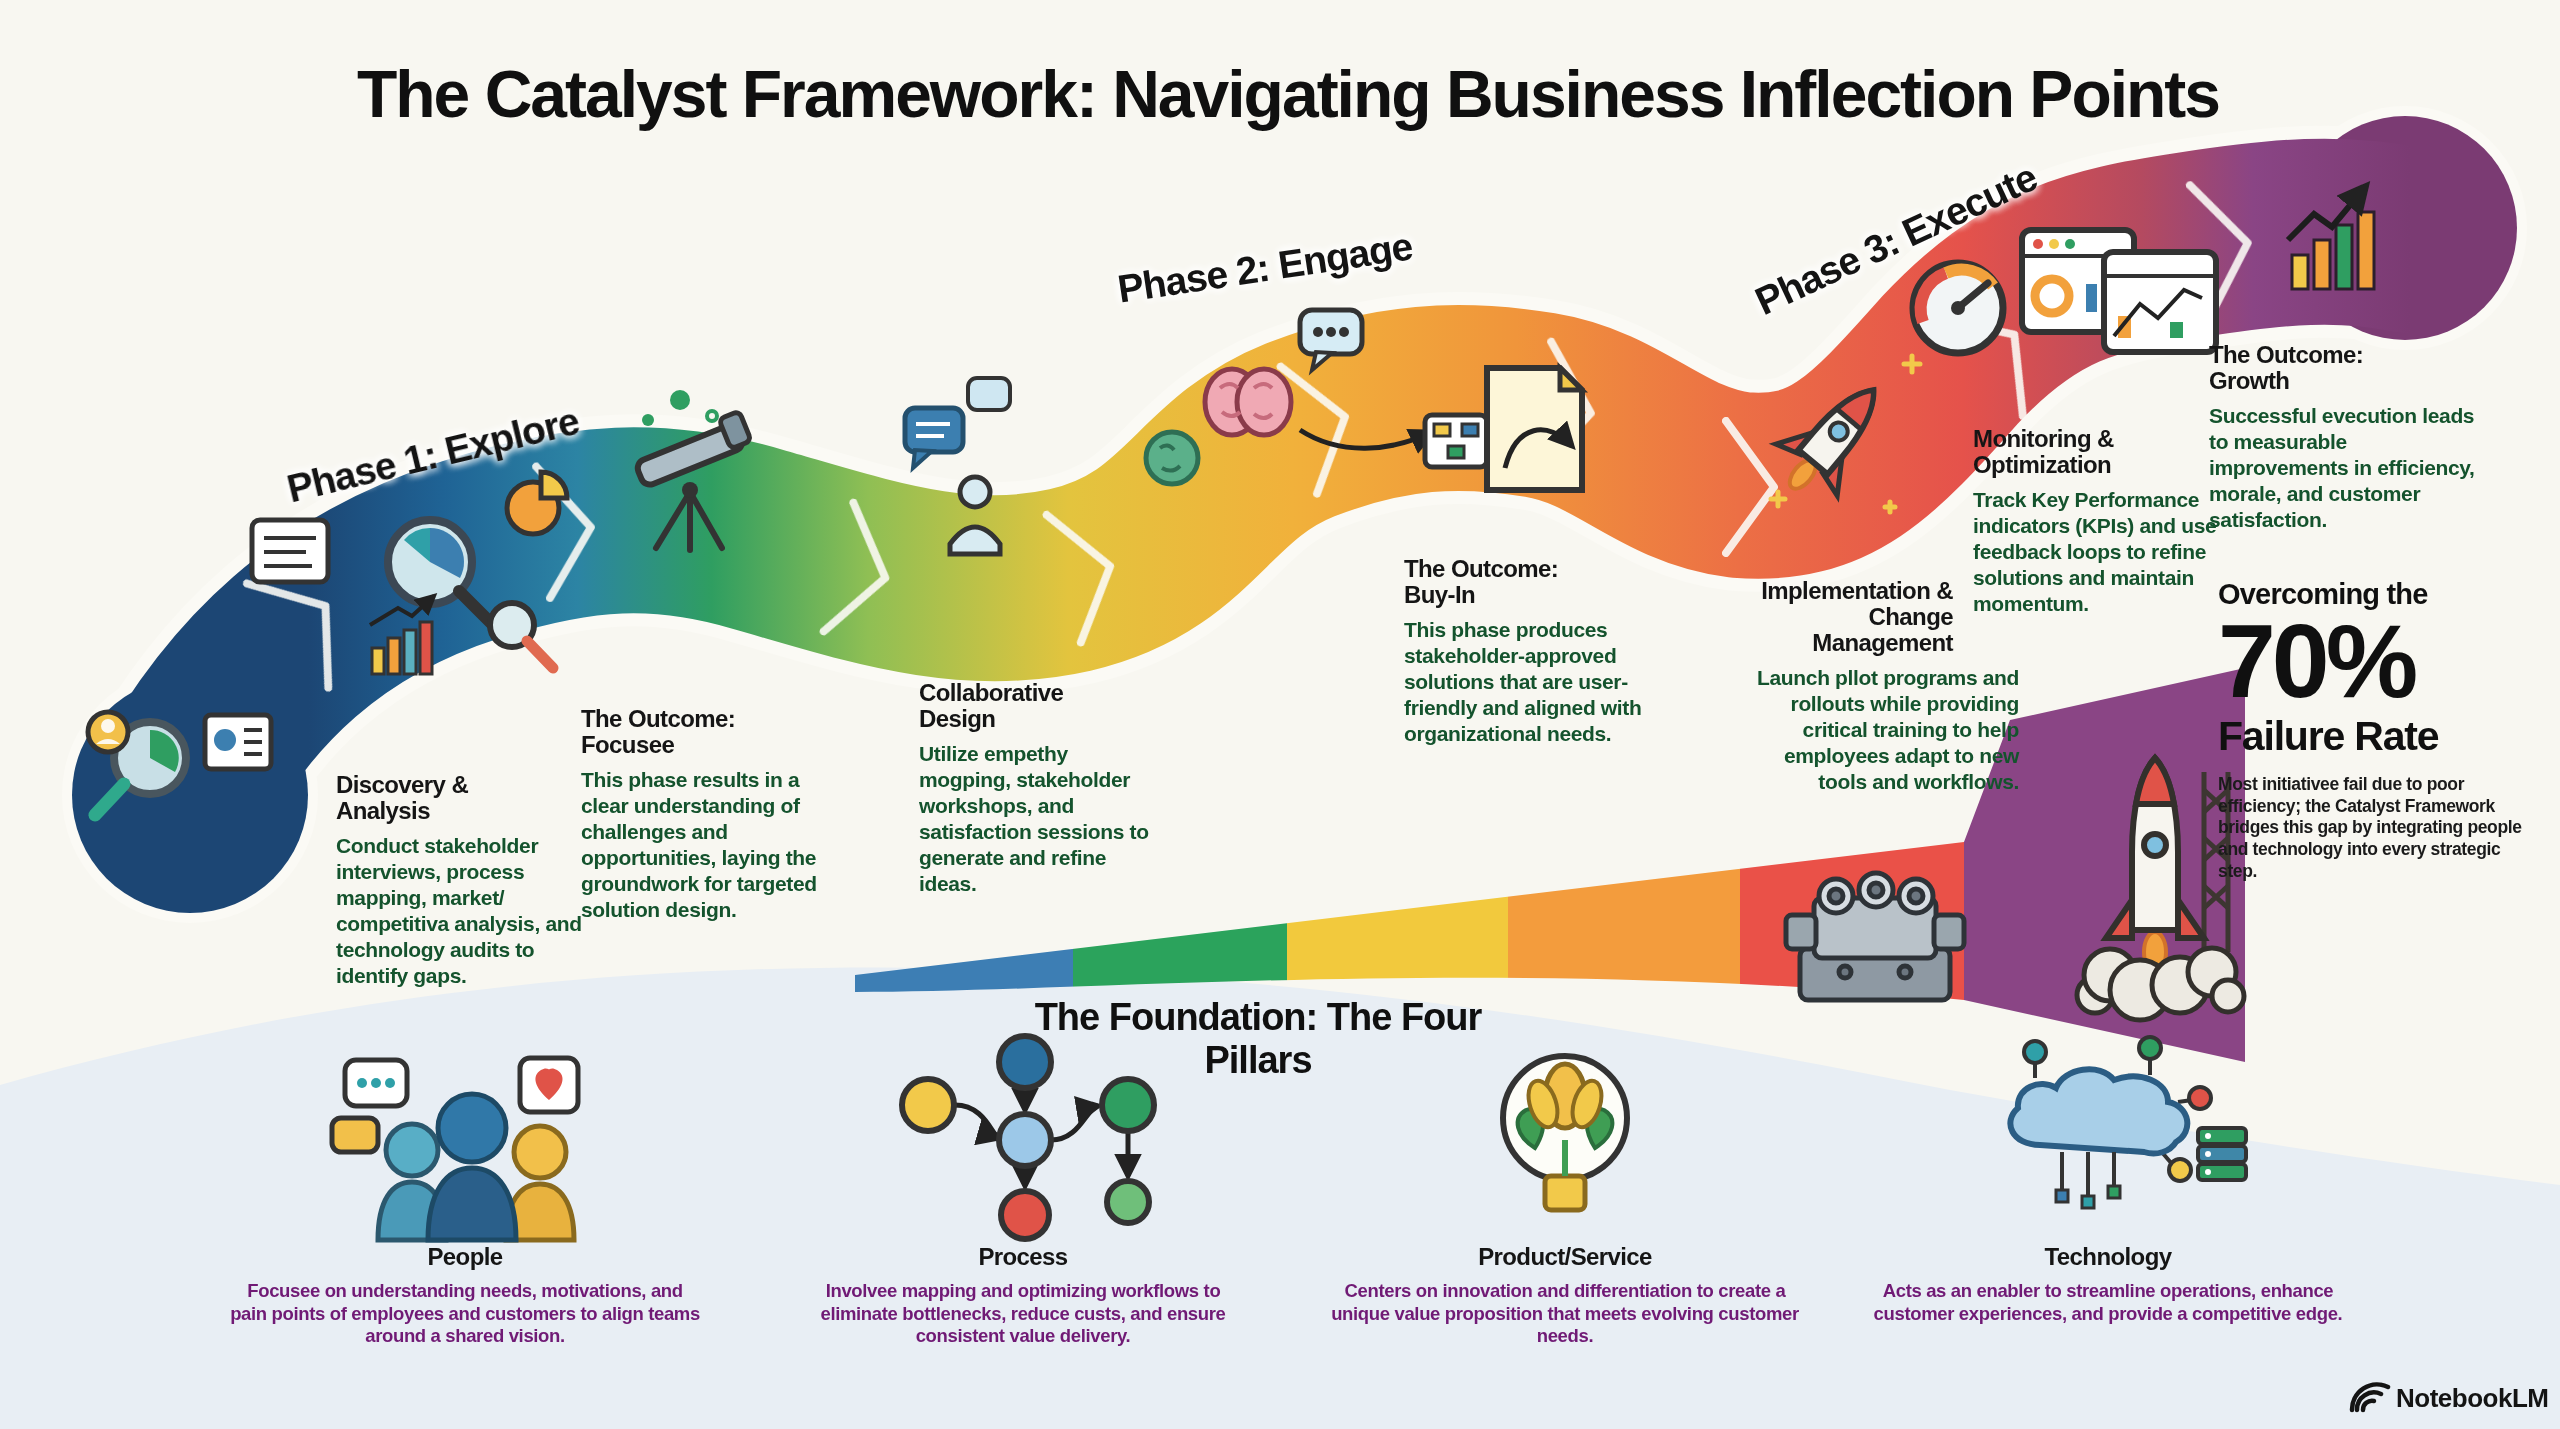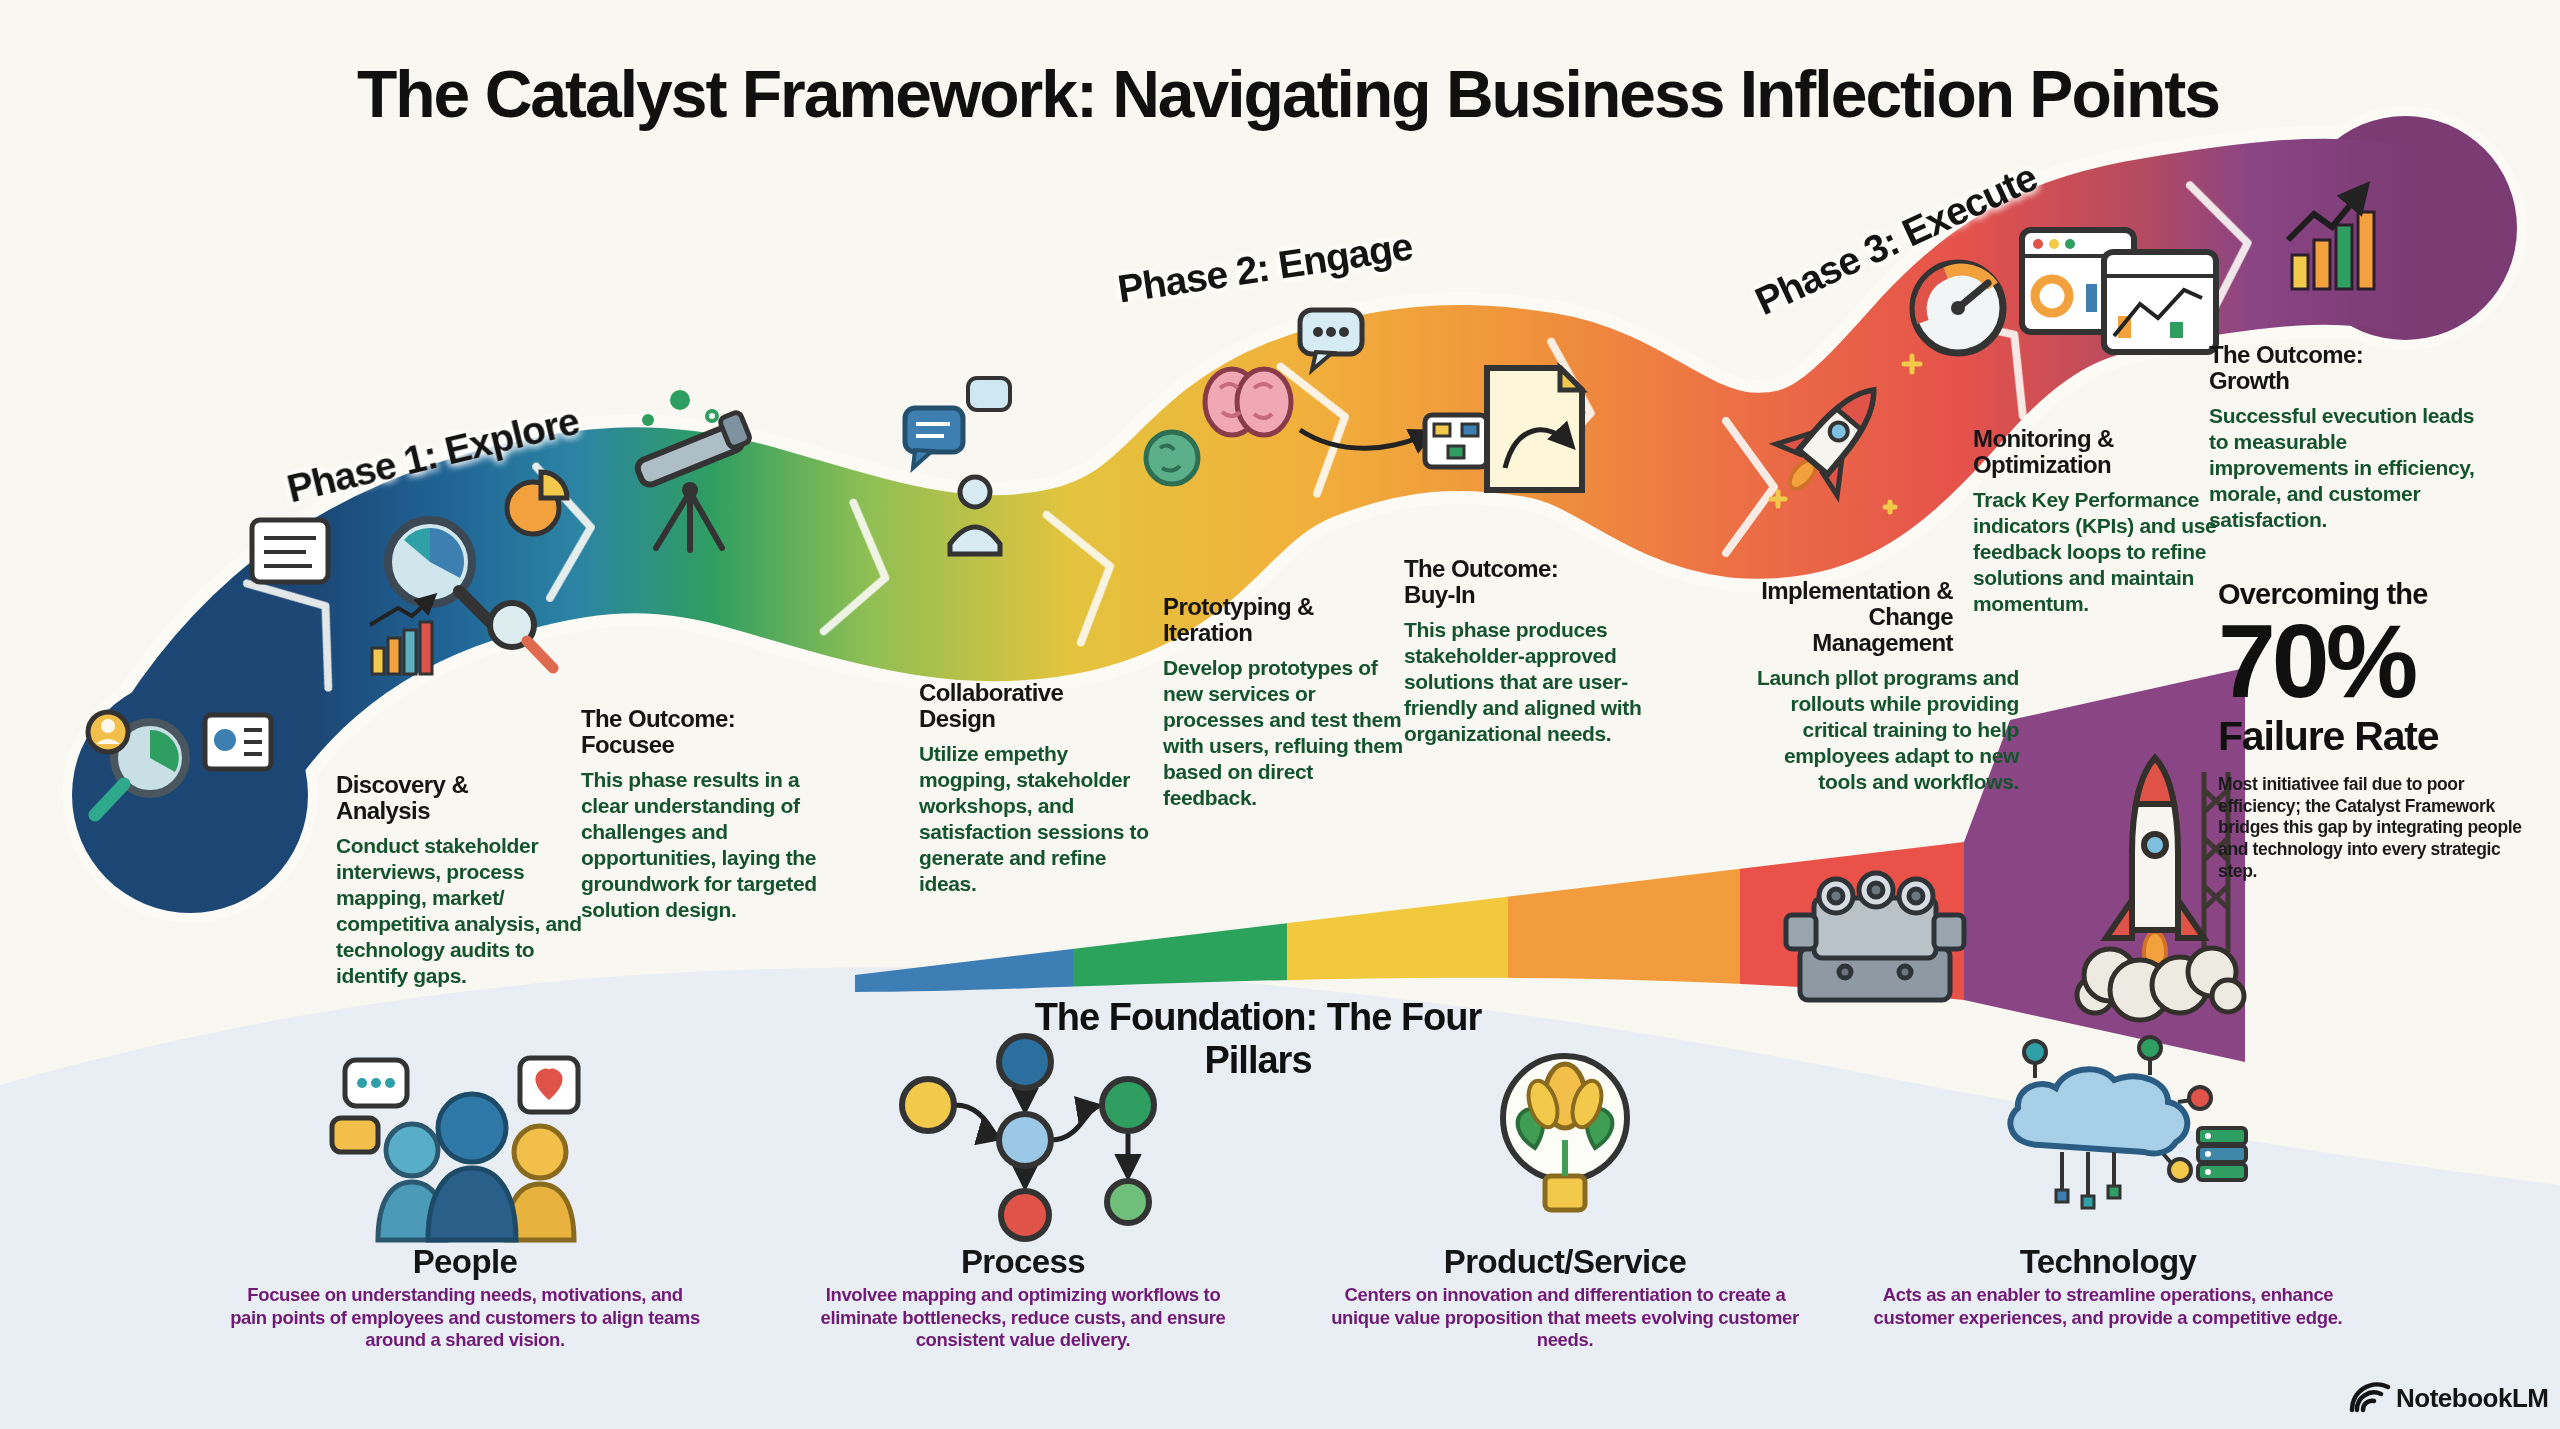--- a/index.html
+++ b/index.html
@@ -16,21 +16,21 @@
   .step h3{margin:0 0 9px 0;font-size:24px;line-height:1.08;letter-spacing:-.6px;max-width:196px;}
   .step p{margin:0;font-weight:700;font-size:21px;line-height:1.24;letter-spacing:-.35px;color:#14532d;}
   .callout{position:absolute;left:2218px;top:578px;width:312px;color:#101010;}
   .callout .intro{font-weight:700;font-size:29px;letter-spacing:-.8px;margin:0;}
   .callout .stat{font-weight:700;font-size:104px;line-height:.98;letter-spacing:-4px;margin:0;}
   .callout .label{font-weight:700;font-size:41px;letter-spacing:-1.2px;margin:0 0 14px 0;}
   .callout .body{font-weight:700;font-size:17.5px;line-height:1.24;letter-spacing:-.35px;margin:0;color:#1b1b1b;}
   .foundation-title{left:1028px;top:996px;width:460px;text-align:center;font-weight:700;
                     font-size:38px;letter-spacing:-1px;color:#101010;}
   .pillar{position:absolute;top:1243px;width:470px;text-align:center;}
-  .pillar h4{margin:0 0 3px 0;font-size:33px;letter-spacing:-.6px;}
+  .pillar h4{margin:0 0 9px 0;font-size:24px;letter-spacing:-.6px;}
   .pillar p{margin:0;font-weight:700;font-size:18.5px;line-height:1.22;letter-spacing:-.35px;color:#701a75;}
   .watermark{left:2396px;top:1383px;font-weight:700;font-size:26px;letter-spacing:-.5px;color:#141414;}
 </style>
 </head>
 <body>
 
 <div id="canvas">
 
 <svg id="scene" width="2560" height="1429" viewBox="0 0 2560 1429">
   <defs>
@@ -345,24 +345,20 @@
   <p>Conduct stakeholder interviews, process mapping, market/ competitiva analysis, and technology audits to identify gaps.</p>
 </div>
 <div class="step" style="left:581px;top:706px;width:252px;">
   <h3>The Outcome: Focusee</h3>
   <p>This phase results in a clear understanding of challenges and opportunities, laying the groundwork for targeted solution design.</p>
 </div>
 <div class="step" style="left:919px;top:680px;width:240px;">
   <h3>Collaborative Design</h3>
   <p>Utilize empethy mogping, stakeholder workshops, and satisfaction sessions to generate and refine ideas.</p>
 </div>
-<div class="step" style="left:1163px;top:594px;width:242px;">
-  <h3>Prototyping &amp; Iteration</h3>
-  <p>Develop prototypes of new services or processes and test them with users, refluing them based on direct feedback.</p>
-</div>
 <div class="step" style="left:1404px;top:556px;width:252px;">
   <h3>The Outcome: Buy-In</h3>
   <p>This phase produces stakeholder-approved solutions that are user-friendly and aligned with organizational needs.</p>
 </div>
 <div class="step" style="left:1757px;top:578px;width:262px;text-align:right;">
   <h3>Implementation &amp; Change Management</h3>
   <p>Launch pllot programs and rollouts while providing critical training to help employees adapt to new tools and workflows.</p>
 </div>
 <div class="step" style="left:1973px;top:426px;width:252px;">
   <h3>Monitoring &amp; Optimization</h3>

